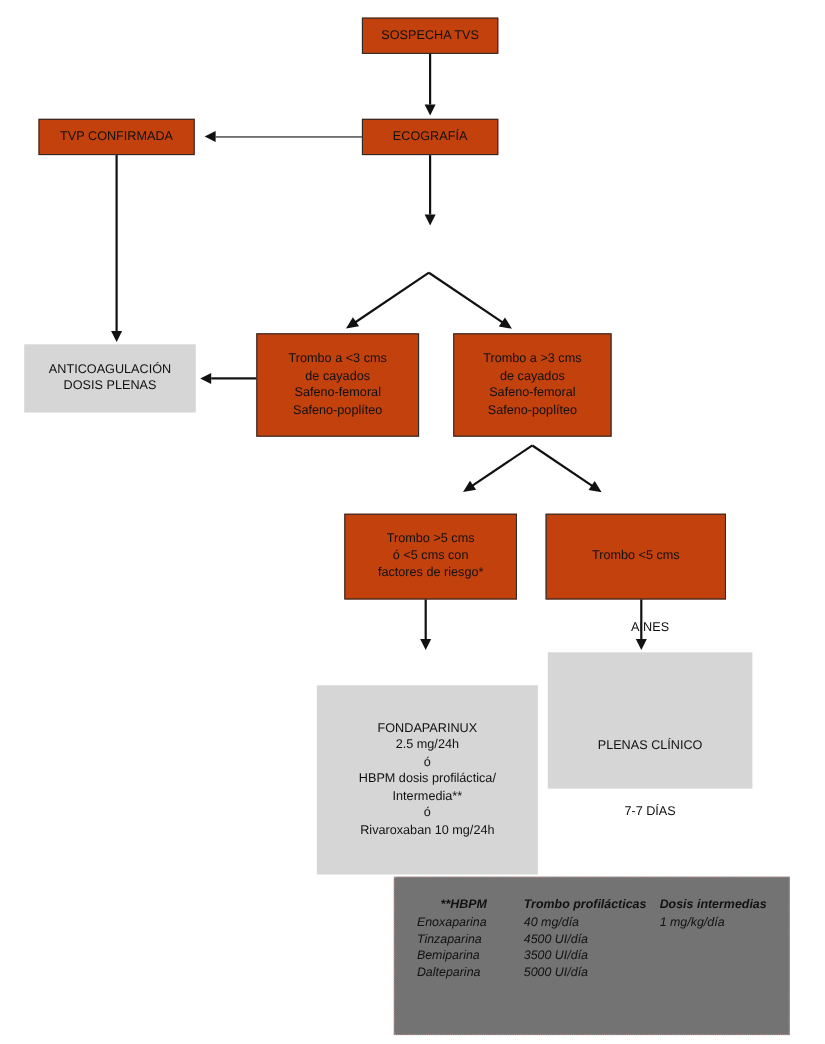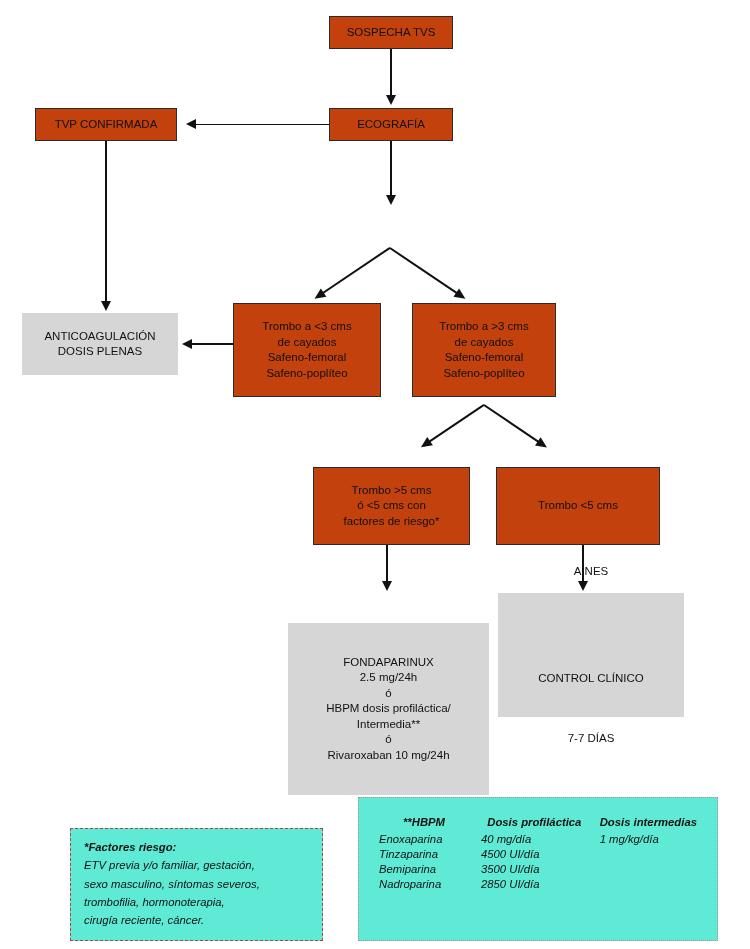--- a/index.html
+++ b/index.html
@@ -86,21 +86,21 @@
     border-top: 5.5px solid transparent;
     border-bottom: 5.5px solid transparent;
     border-left: 11px solid #111111;
     transform: translateY(-50%);
   }
 
   
   .panel {
     position: absolute;
     box-sizing: border-box;
-    background: #5eead4;
+    background: #737373;
   }
   .panel.dashed-red {
     border: 1.4px dashed #b3423c;
   }
   .panel.dotted-red {
     border: 1.2px dotted #b3908c;
   }
   .risk-list {
     padding: 9px 12px 8px 13px;
     font-style: italic;
@@ -189,21 +189,21 @@
     <span class="ln">ó</span>
     <span class="ln">HBPM dosis profiláctica/</span>
     <span class="ln">Intermedia**</span>
     <span class="ln">ó</span>
     <span class="ln">Rivaroxaban 10 mg/24h</span>
   </div>
 
   <div class="node filled" style="left:498px; top:593px; width:186px; height:124px;gap:44px;">
     <span class="ln">AINES</span>
     <span class="ln"></span>
-    <span class="ln">CONTROL  CLÍNICO</span>
+    <span class="ln">PLENAS  CLÍNICO</span>
     <span class="ln">7-7 DÍAS</span>
   </div>
 
   <div class="vline" style="left:390px; top:49px; height:46px;"></div>
   <div class="arrowhead-down" style="left:385.5px; top:95px;"></div>
 
   <div class="hline" style="left:196px; top:123.5px; width:133px;"></div>
   <div class="arrowhead-left" style="left:186px; top:119px;"></div>
 
   <div class="vline" style="left:105px; top:141px; height:160px;"></div>
@@ -230,59 +230,50 @@
   <div class="diag" style="left:484px; top:404px; width:73px; transform: rotate(34deg);">
     <span class="tip"></span>
   </div>
 
   <div class="vline" style="left:386px; top:545px; height:36px;"></div>
   <div class="arrowhead-down" style="left:381.5px; top:581px;"></div>
 
   <div class="vline" style="left:582px; top:545px; height:36px;"></div>
   <div class="arrowhead-down" style="left:577.5px; top:581px;"></div>
 
-  <div class="panel dashed-red" style="left:70px; top:828px; width:253px; height:113px;">
-    <div class="risk-list">
-      <div class="hdr">*Factores riesgo:</div>
-      <div>ETV previa y/o familiar, gestación,</div>
-      <div>sexo masculino, síntomas severos,</div>
-      <div>trombofilia, hormonoterapia,</div>
-      <div>cirugía reciente, cáncer.</div>
-    </div>
-  </div>
 
   <div class="panel dotted-red" style="left:358px; top:797px; width:360px; height:144px;">
     <div class="hbpm">
       <table>
         <thead>
           <tr>
             <th class="c0">**HBPM</th>
-            <th class="c1">Dosis profiláctica</th>
+            <th class="c1">Trombo profilácticas</th>
             <th class="c2">Dosis intermedias</th>
           </tr>
         </thead>
         <tbody>
           <tr>
             <td class="c0">Enoxaparina</td>
             <td class="c1">40 mg/día</td>
             <td class="c2">1 mg/kg/día</td>
           </tr>
           <tr>
             <td class="c0">Tinzaparina</td>
             <td class="c1">4500 UI/día</td>
             <td class="c2"></td>
           </tr>
           <tr>
             <td class="c0">Bemiparina</td>
             <td class="c1">3500 UI/día</td>
             <td class="c2"></td>
           </tr>
           <tr>
-            <td class="c0">Nadroparina</td>
-            <td class="c1">2850 UI/día</td>
+            <td class="c0">Dalteparina</td>
+            <td class="c1">5000 UI/día</td>
             <td class="c2"></td>
           </tr>
         </tbody>
       </table>
     </div>
   </div>
 
 </div>
 
 </body></html>

